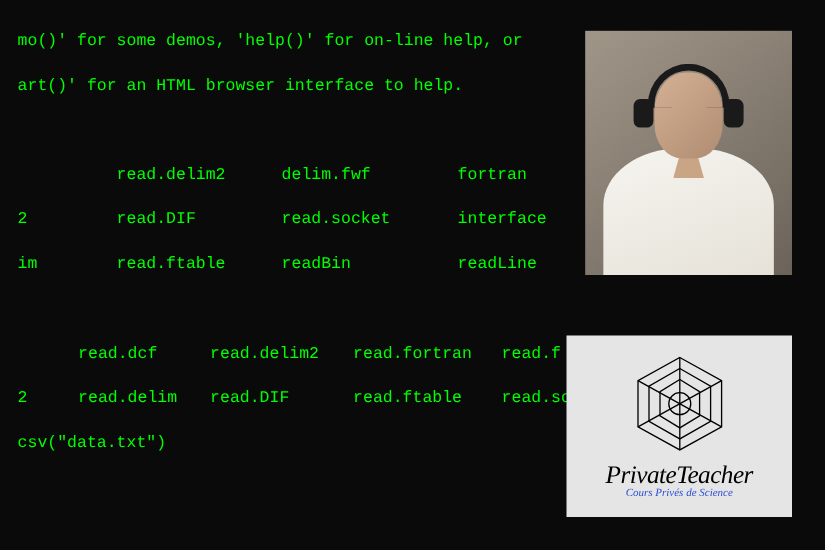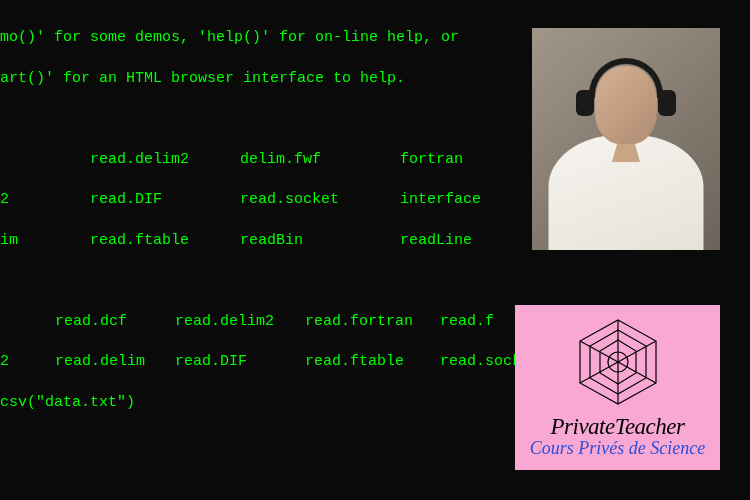--- a/index.html
+++ b/index.html
@@ -11,21 +11,21 @@
       font-size: 15px;
       color: #00ff00;
       position: relative;
       overflow: hidden;
       padding: 8px 0 0 0;
     }
     .terminal {
       white-space: pre;
       line-height: 1.35;
     }
-    .line { display: block; }
+    .line { display: block; padding-left: 16px; }
     .col { display: inline-block; }
     .webcam {
       position: absolute;
       top: 28px;
       right: 30px;
       width: 188px;
       height: 222px;
       background: linear-gradient(140deg, #a09688 0%, #8e8478 35%, #6b635a 100%);
       display: flex;
       align-items: center;
@@ -86,21 +86,21 @@
       height: 30px;
       background: #c9a585;
       clip-path: polygon(30% 0, 70% 0, 100% 100%, 0 100%);
     }
     .logo-card {
       position: absolute;
       bottom: 30px;
       right: 30px;
       width: 205px;
       height: 165px;
-      background: #f9a8d4;
+      background: #e5e5e5;
       display: flex;
       flex-direction: column;
       align-items: center;
       justify-content: center;
       padding: 6px;
     }
     .hexlogo {
       width: 100px;
       height: 92px;
       margin-bottom: 6px;
@@ -109,21 +109,21 @@
       color: #000;
       font-family: 'Times New Roman', serif;
       font-style: italic;
       font-size: 23px;
       letter-spacing: -0.5px;
     }
     .logo-sub {
       color: #2b4fd8;
       font-family: 'Times New Roman', serif;
       font-style: italic;
-      font-size: 18px;
+      font-size: 10px;
       margin-top: -2px;
     }
   </style>
 </head>
 <body>
 
 <div class="terminal">
 <span class="line">mo()' for some demos, 'help()' for on-line help, or</span>
 <span class="line">art()' for an HTML browser interface to help.</span>
 <span class="line"> </span>

